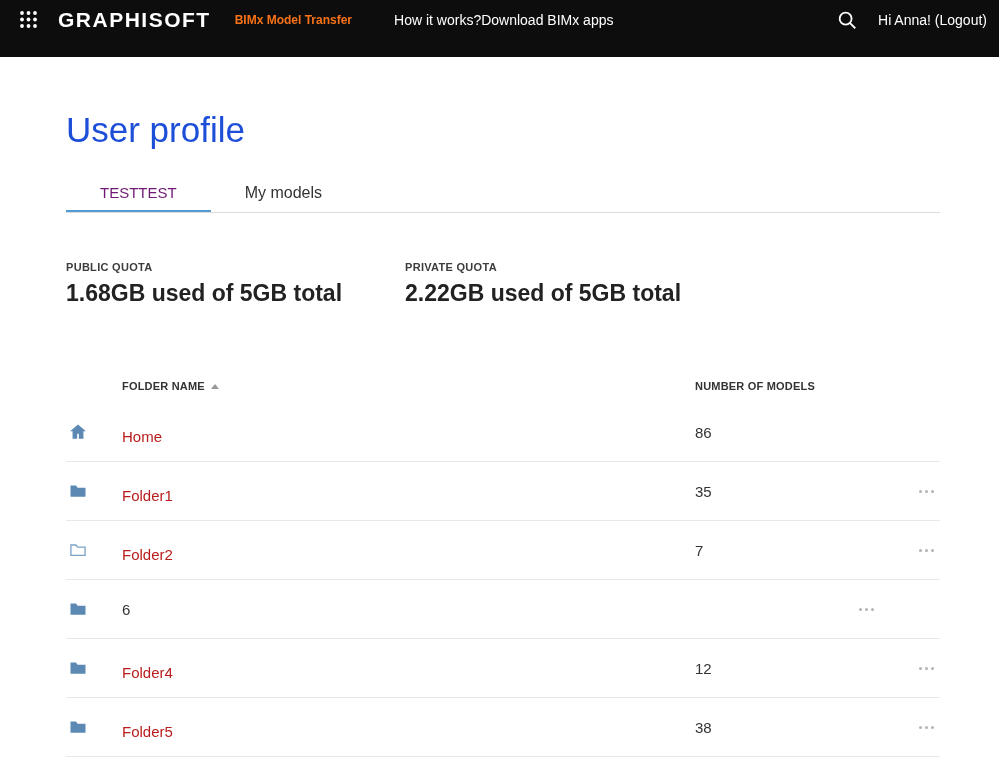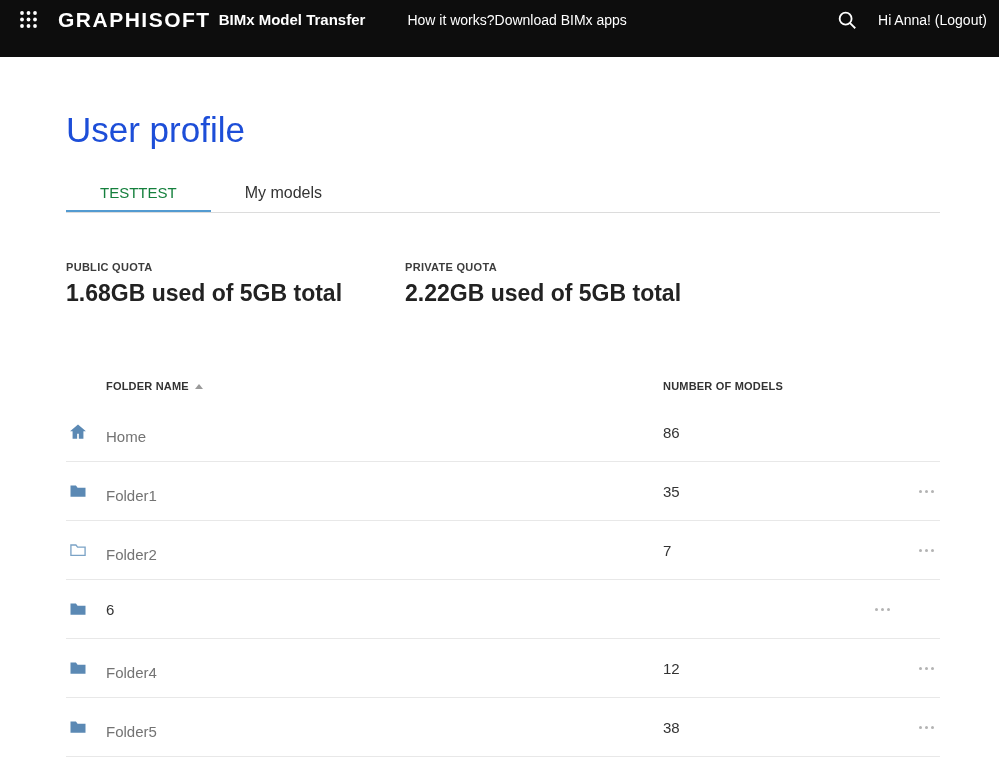--- a/index.html
+++ b/index.html
@@ -4,54 +4,54 @@
 <style>
   * { margin:0; padding:0; box-sizing:border-box; }
   html,body { width:999px; height:783px; background:#ffffff; overflow:hidden;
     font-family:"Liberation Sans", sans-serif; }
 
   
   .topbar { height:57px; background:#0d0d0d; display:flex; align-items:center;
     padding:0 12px 18px 0; color:#fff; }
   .apps-btn { width:56px; height:57px; display:flex; align-items:center; justify-content:center; cursor:pointer; }
   .logo { font-size:21px; font-weight:700; letter-spacing:1.5px; color:#fff; margin-left:2px; cursor:pointer; }
-  .app-title { font-size:15px; font-weight:700; color:#ffffff; margin-left:8px; }
+  .app-title { font-size:12px; font-weight:700; color:#f97316; margin-left:24px; }
   .topnav { display:flex; margin-left:42px; }
   .topnav a { color:#fff; font-size:14px; text-decoration:none; cursor:pointer; }
   .top-spacer { flex:1; }
   .search-btn { width:34px; height:34px; display:flex; align-items:center; justify-content:center; cursor:pointer; margin-right:14px; }
   .user-link { color:#fff; font-size:14px; cursor:pointer; white-space:nowrap; }
 
   
   .content { padding:0 59px 0 66px; }
   .page-title { margin-top:53px; font-size:35px; font-weight:300; color:#1d4ed8; }
 
   .tabs { display:flex; margin-top:24px; border-bottom:1px solid #dcdcdc; width:874px; }
   .tab { padding:0 34px; height:38px; display:flex; align-items:center; font-size:15px;
     color:#333; cursor:pointer; }
-  .tab.active { color:#15803d; border-bottom:2px solid #539bd1; margin-bottom:-1px; font-size:15px; }
+  .tab.active { color:#701a75; border-bottom:2px solid #539bd1; margin-bottom:-1px; font-size:15px; }
   .tab.inactive { font-size:16px; }
 
   .quotas { display:flex; margin-top:48px; }
   .quota { width:339px; }
   .quota-label { font-size:11px; font-weight:700; color:#3c3c3c; letter-spacing:0.3px; }
   .quota-value { font-size:23px; color:#222; margin-top:7px;font-weight:bold; }
 
   
   .table { margin-top:62px; width:874px; }
-  .t-head, .row { display:grid; grid-template-columns:40px 557px 1fr 44px; align-items:center; }
+  .t-head, .row { display:grid; grid-template-columns:40px 557px 1fr 44px; align-items:center;gap:16px; }
   .t-head { height:34px; }
   .th { font-size:11px; font-weight:700; color:#333; letter-spacing:0.2px; display:flex; align-items:center; gap:6px; }
   .th.name-h { grid-column:2; cursor:pointer; }
   .th.num-h  { grid-column:3;align-items:flex-end; }
   .sort-asc { width:0; height:0; border-left:4px solid transparent; border-right:4px solid transparent;
     border-bottom:5px solid #9a9a9a; display:inline-block; }
   .row { height:59px; border-bottom:1px solid #e8e8e8; cursor:pointer; background:#fff; }
   .icon-cell { display:flex; align-items:center; justify-content:flex-start; padding-left:2px; }
-  .name-cell { font-size:15px; color:#737373;margin-top:8px; }
+  .name-cell { font-size:15px; color:#b91c1c;margin-top:8px; }
   .num-cell  { font-size:15px; color:#333; }
   .menu-cell { display:flex; justify-content:flex-end; padding-right:4px; }
   .more-dots { display:flex; gap:3px; cursor:pointer; padding:6px 2px; }
   .more-dots i { width:3px; height:3px; border-radius:50%; background:#b3b3b3; display:block; }
 </style>
 </head>
 <body>
 
 <div class="topbar">
   <div class="apps-btn">

